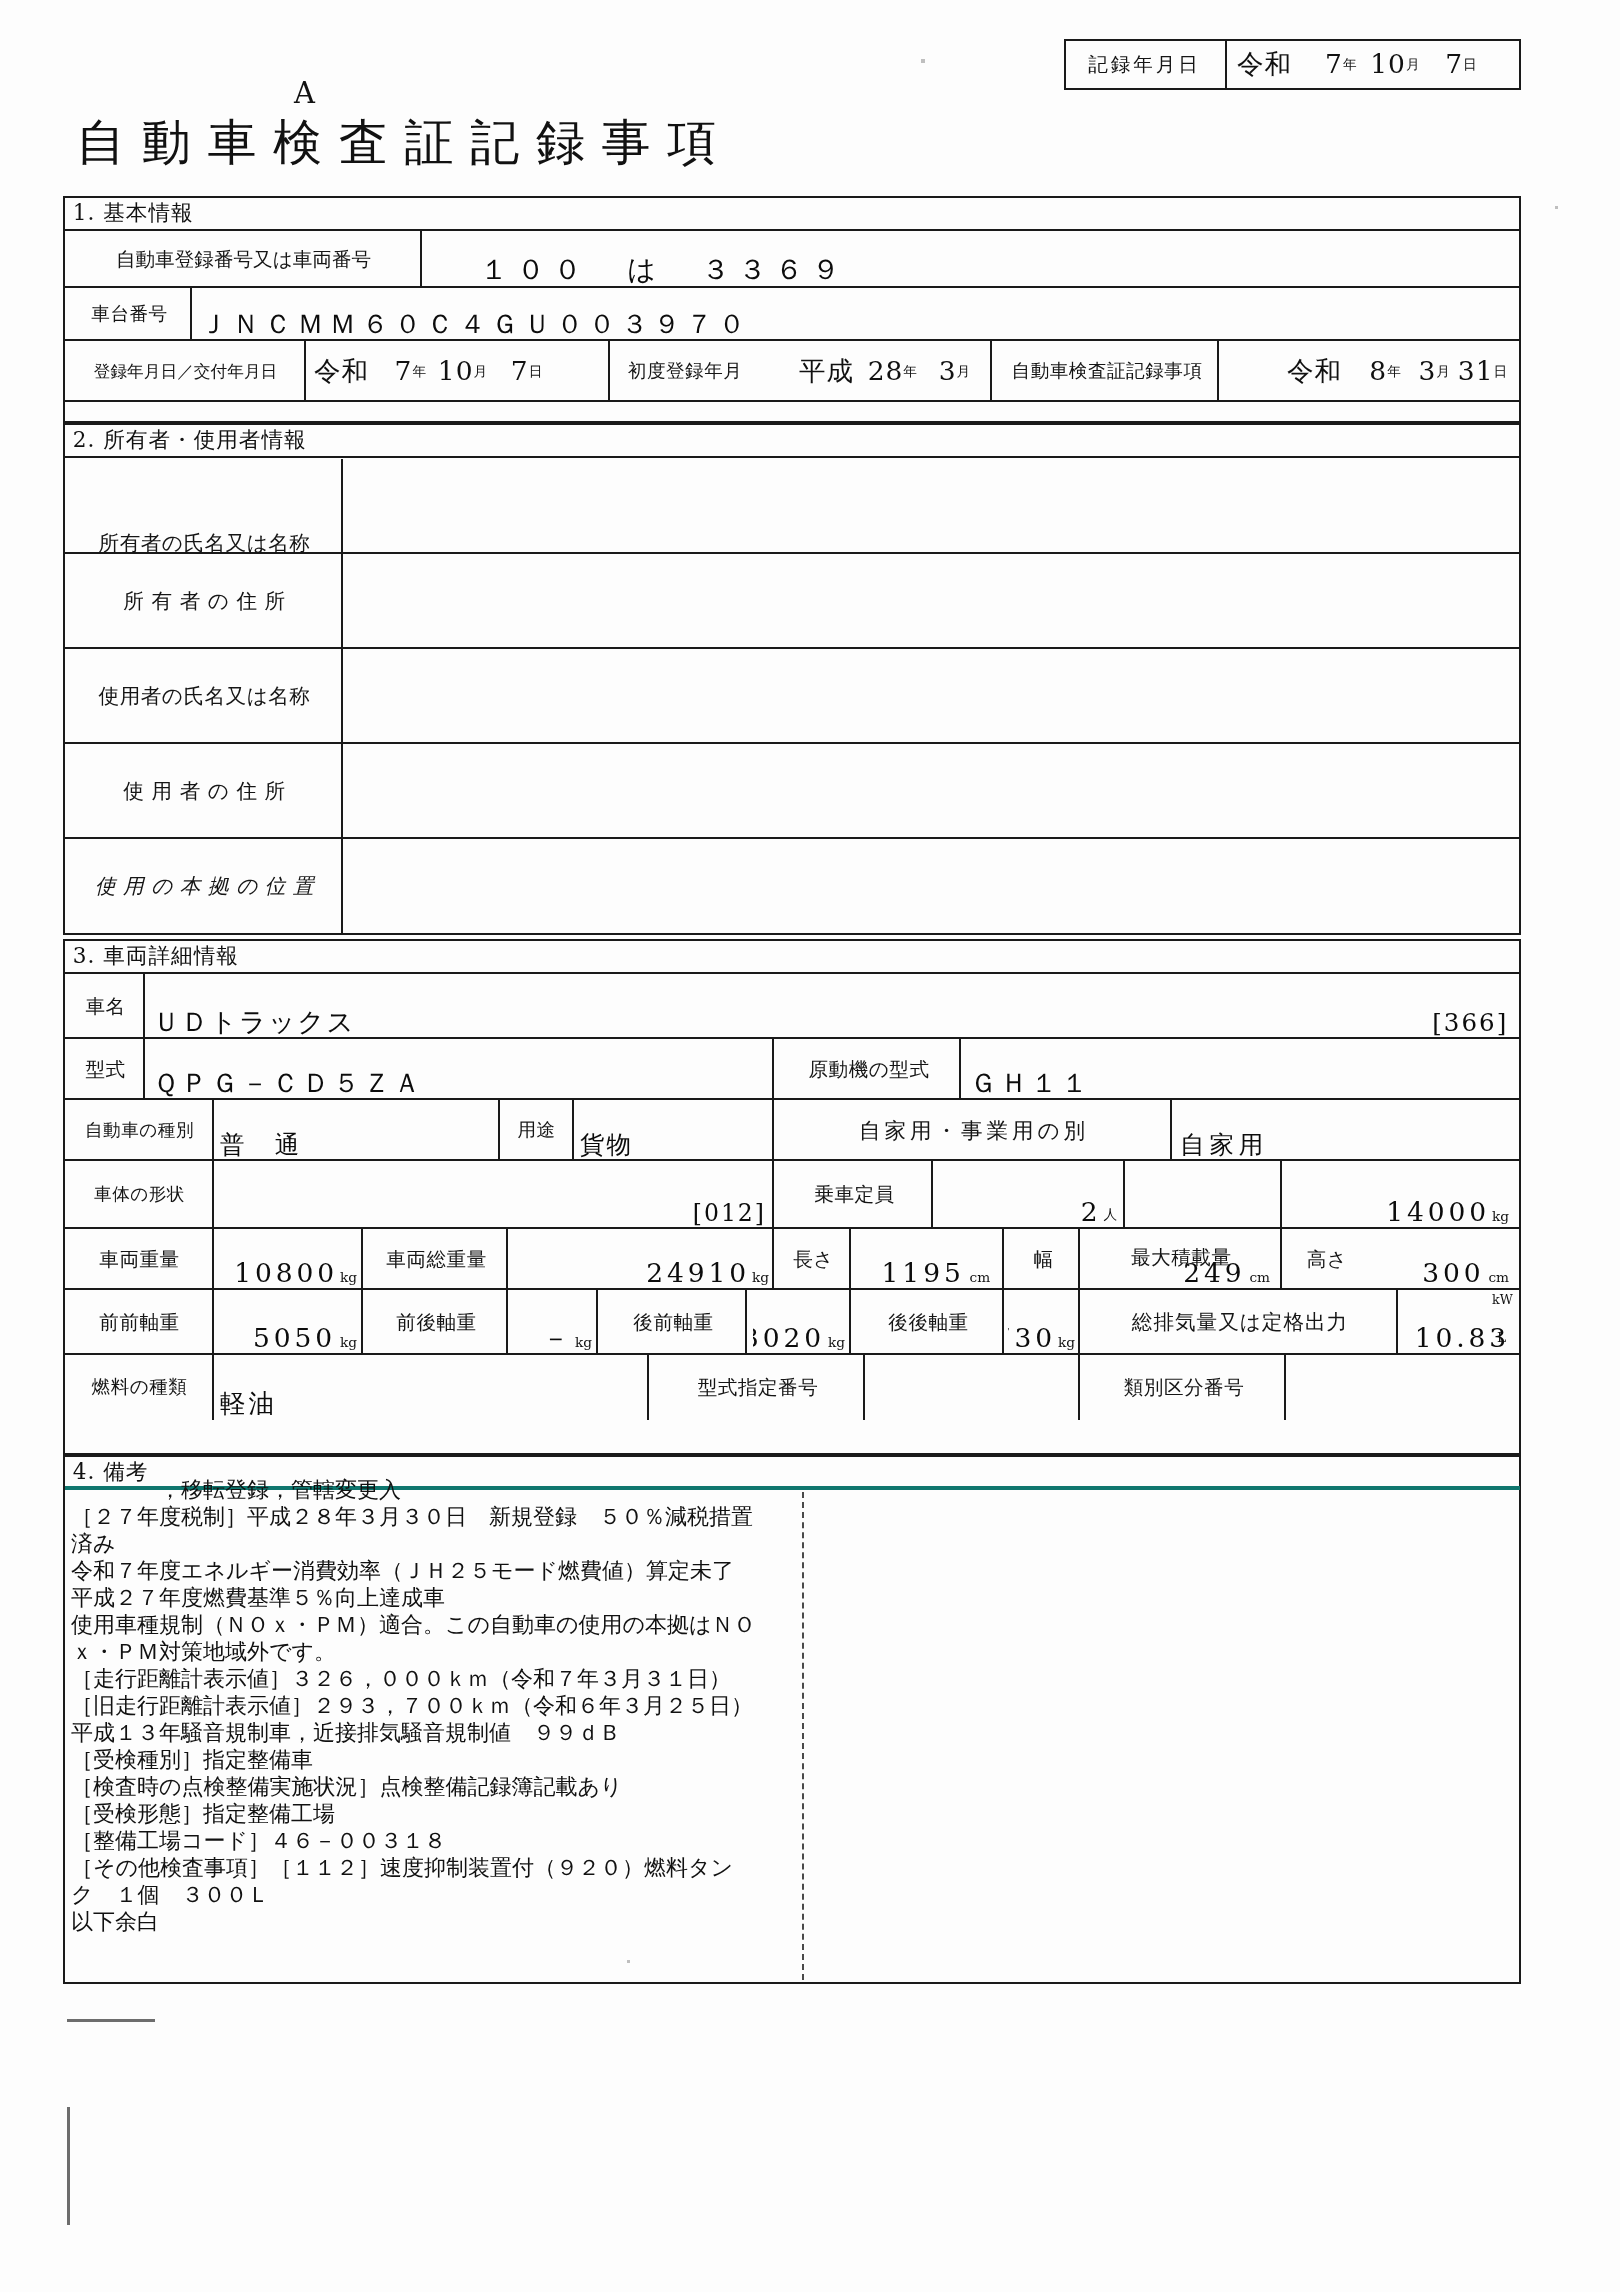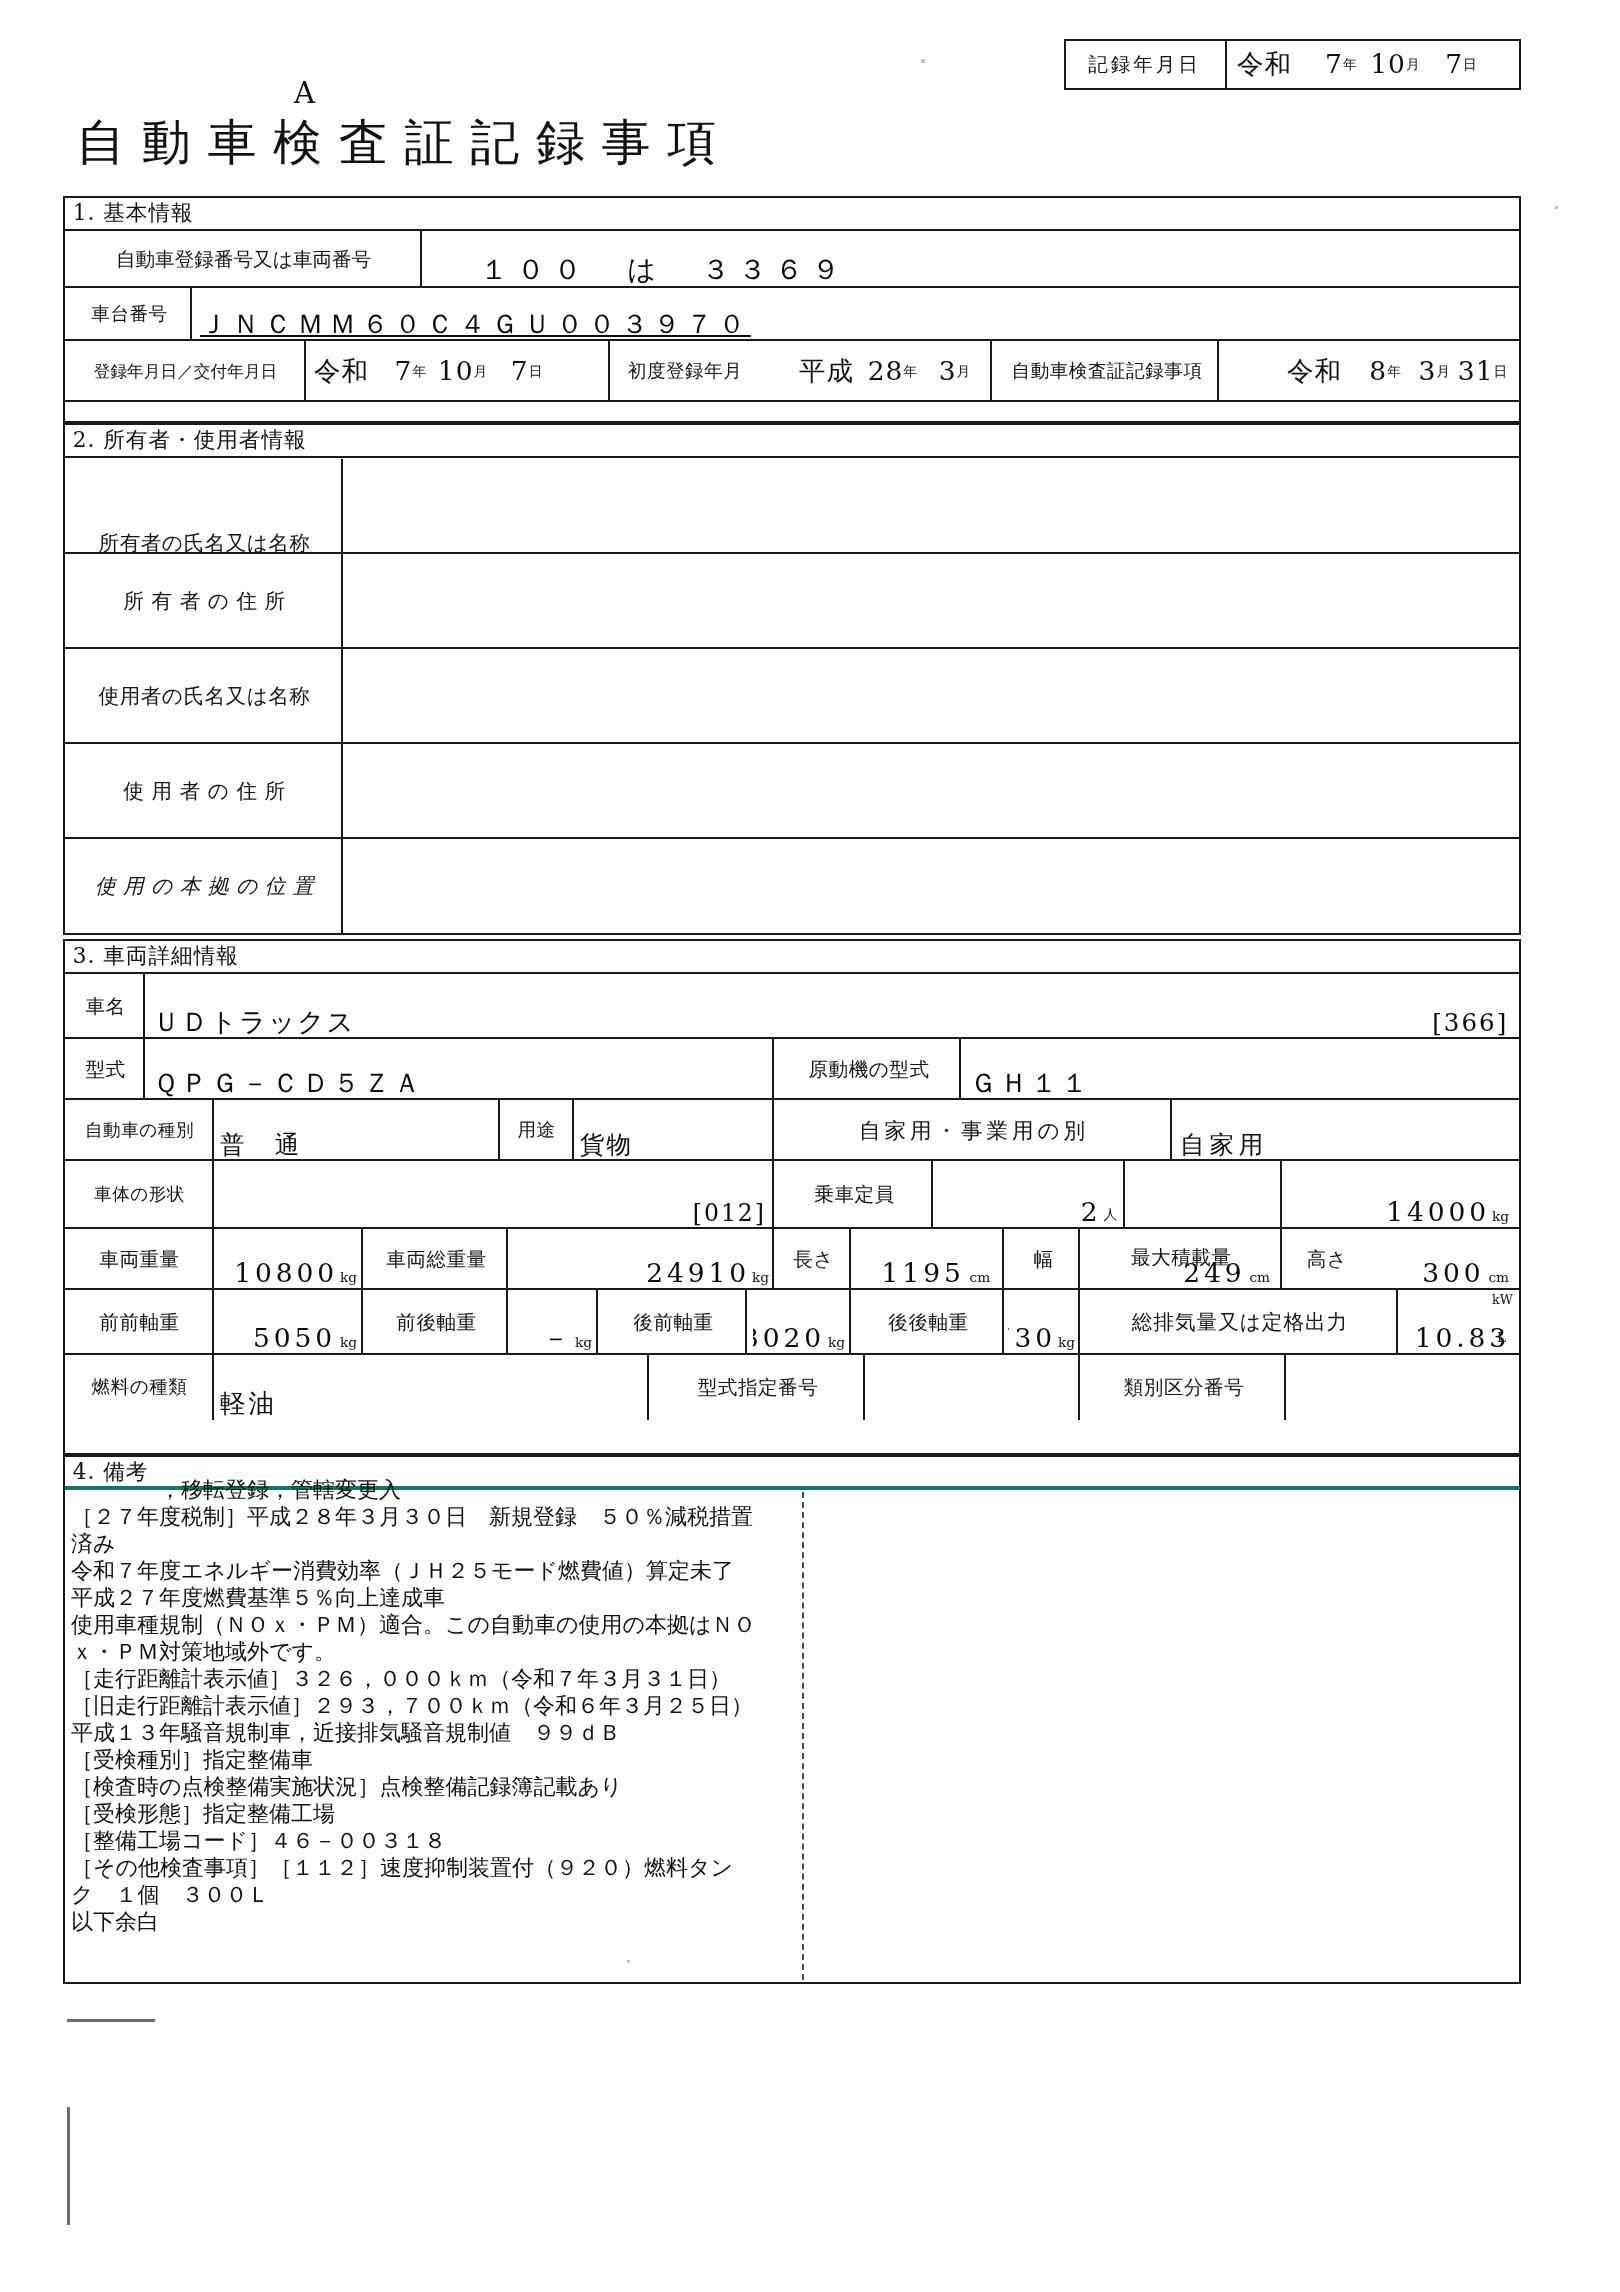--- a/index.html
+++ b/index.html
@@ -45,21 +45,21 @@
   }
 
   .val {
     font-size: 24.5px;
     letter-spacing: 2px;
     line-height: 1;
     padding-bottom: 3.9px;
     color: #0c0c0c;
   }
   .val-lg { font-size: 28px; letter-spacing: 8.8px; }
-  .val-md { font-size: 26.5px; letter-spacing: 5.9px; text-decoration: underline; }
+  .val-md { font-size: 26.5px; letter-spacing: 5.9px; }
   .val-num { font-size: 26.5px; letter-spacing: 3.9px; }
   .unit { font-size: 13.7px; letter-spacing: 0; padding-left: 2px; }
 
   
   #rec-date-box { left: 1064px; top: 39px; width: 457px; height: 51px; }
   #rec-date-lbl { left: 1064px; top: 39px; width: 161px; height: 51px;
                   justify-content: center; align-items: center; }
   #rec-date-lbl .lbl { padding-bottom: 0; font-size: 19.6px; letter-spacing: 2.9px;}
 
   .date-val { font-size: 26.5px; letter-spacing: 1px; line-height: 1; }

